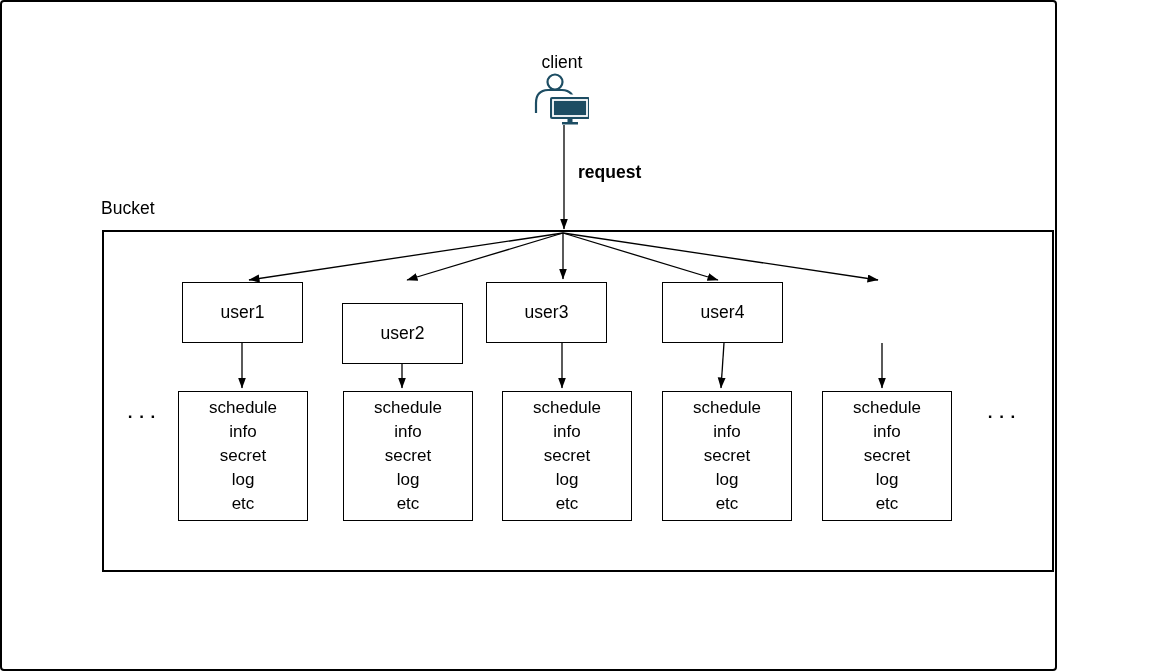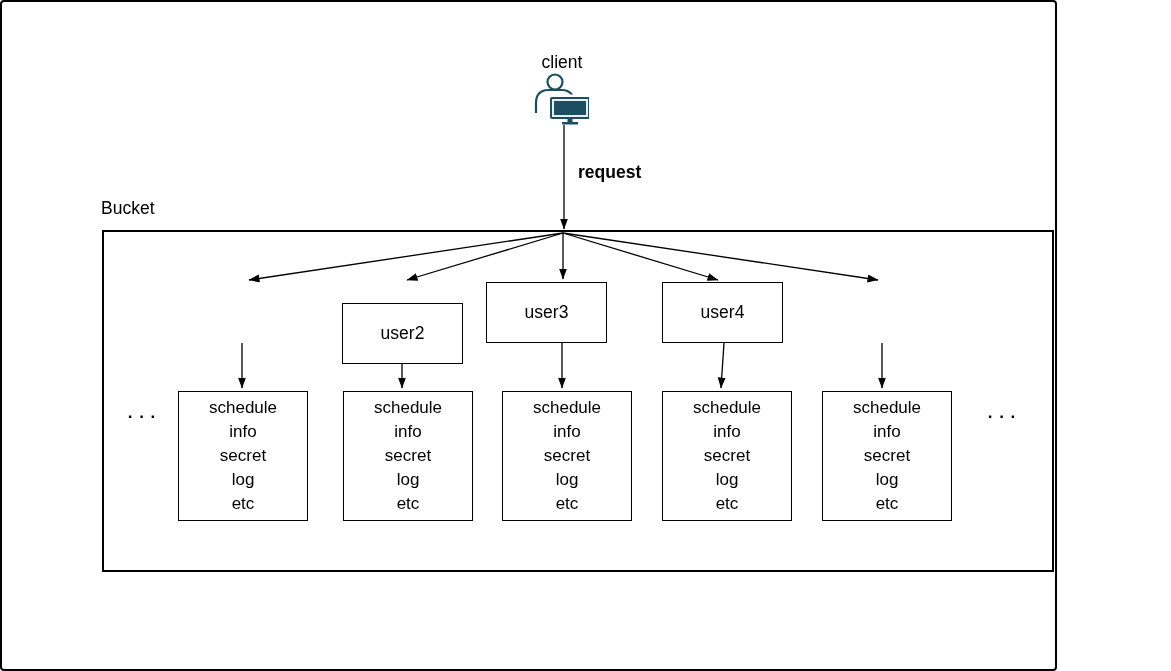--- a/index.html
+++ b/index.html
@@ -148,20 +148,23 @@
       <rect x="34.5" y="46" width="5" height="3" fill="var(--icon-accent,#1d4d63)"></rect>
       <rect x="29" y="49" width="16" height="2.5" fill="var(--icon-accent,#1d4d63)"></rect>
     </svg>
   </div>
 
   <div class="label request-label">request</div>
 
   <div class="label bucket-label">Bucket</div>
   <div class="bucket-box"></div>
 
+  <div class="user-box u1">
+    <span>user1</span>
+  </div>
   <div class="user-box u2">
     <span>user2</span>
   </div>
   <div class="user-box u3">
     <span>user3</span>
   </div>
   <div class="user-box u4">
     <span>user4</span>
   </div>
 

